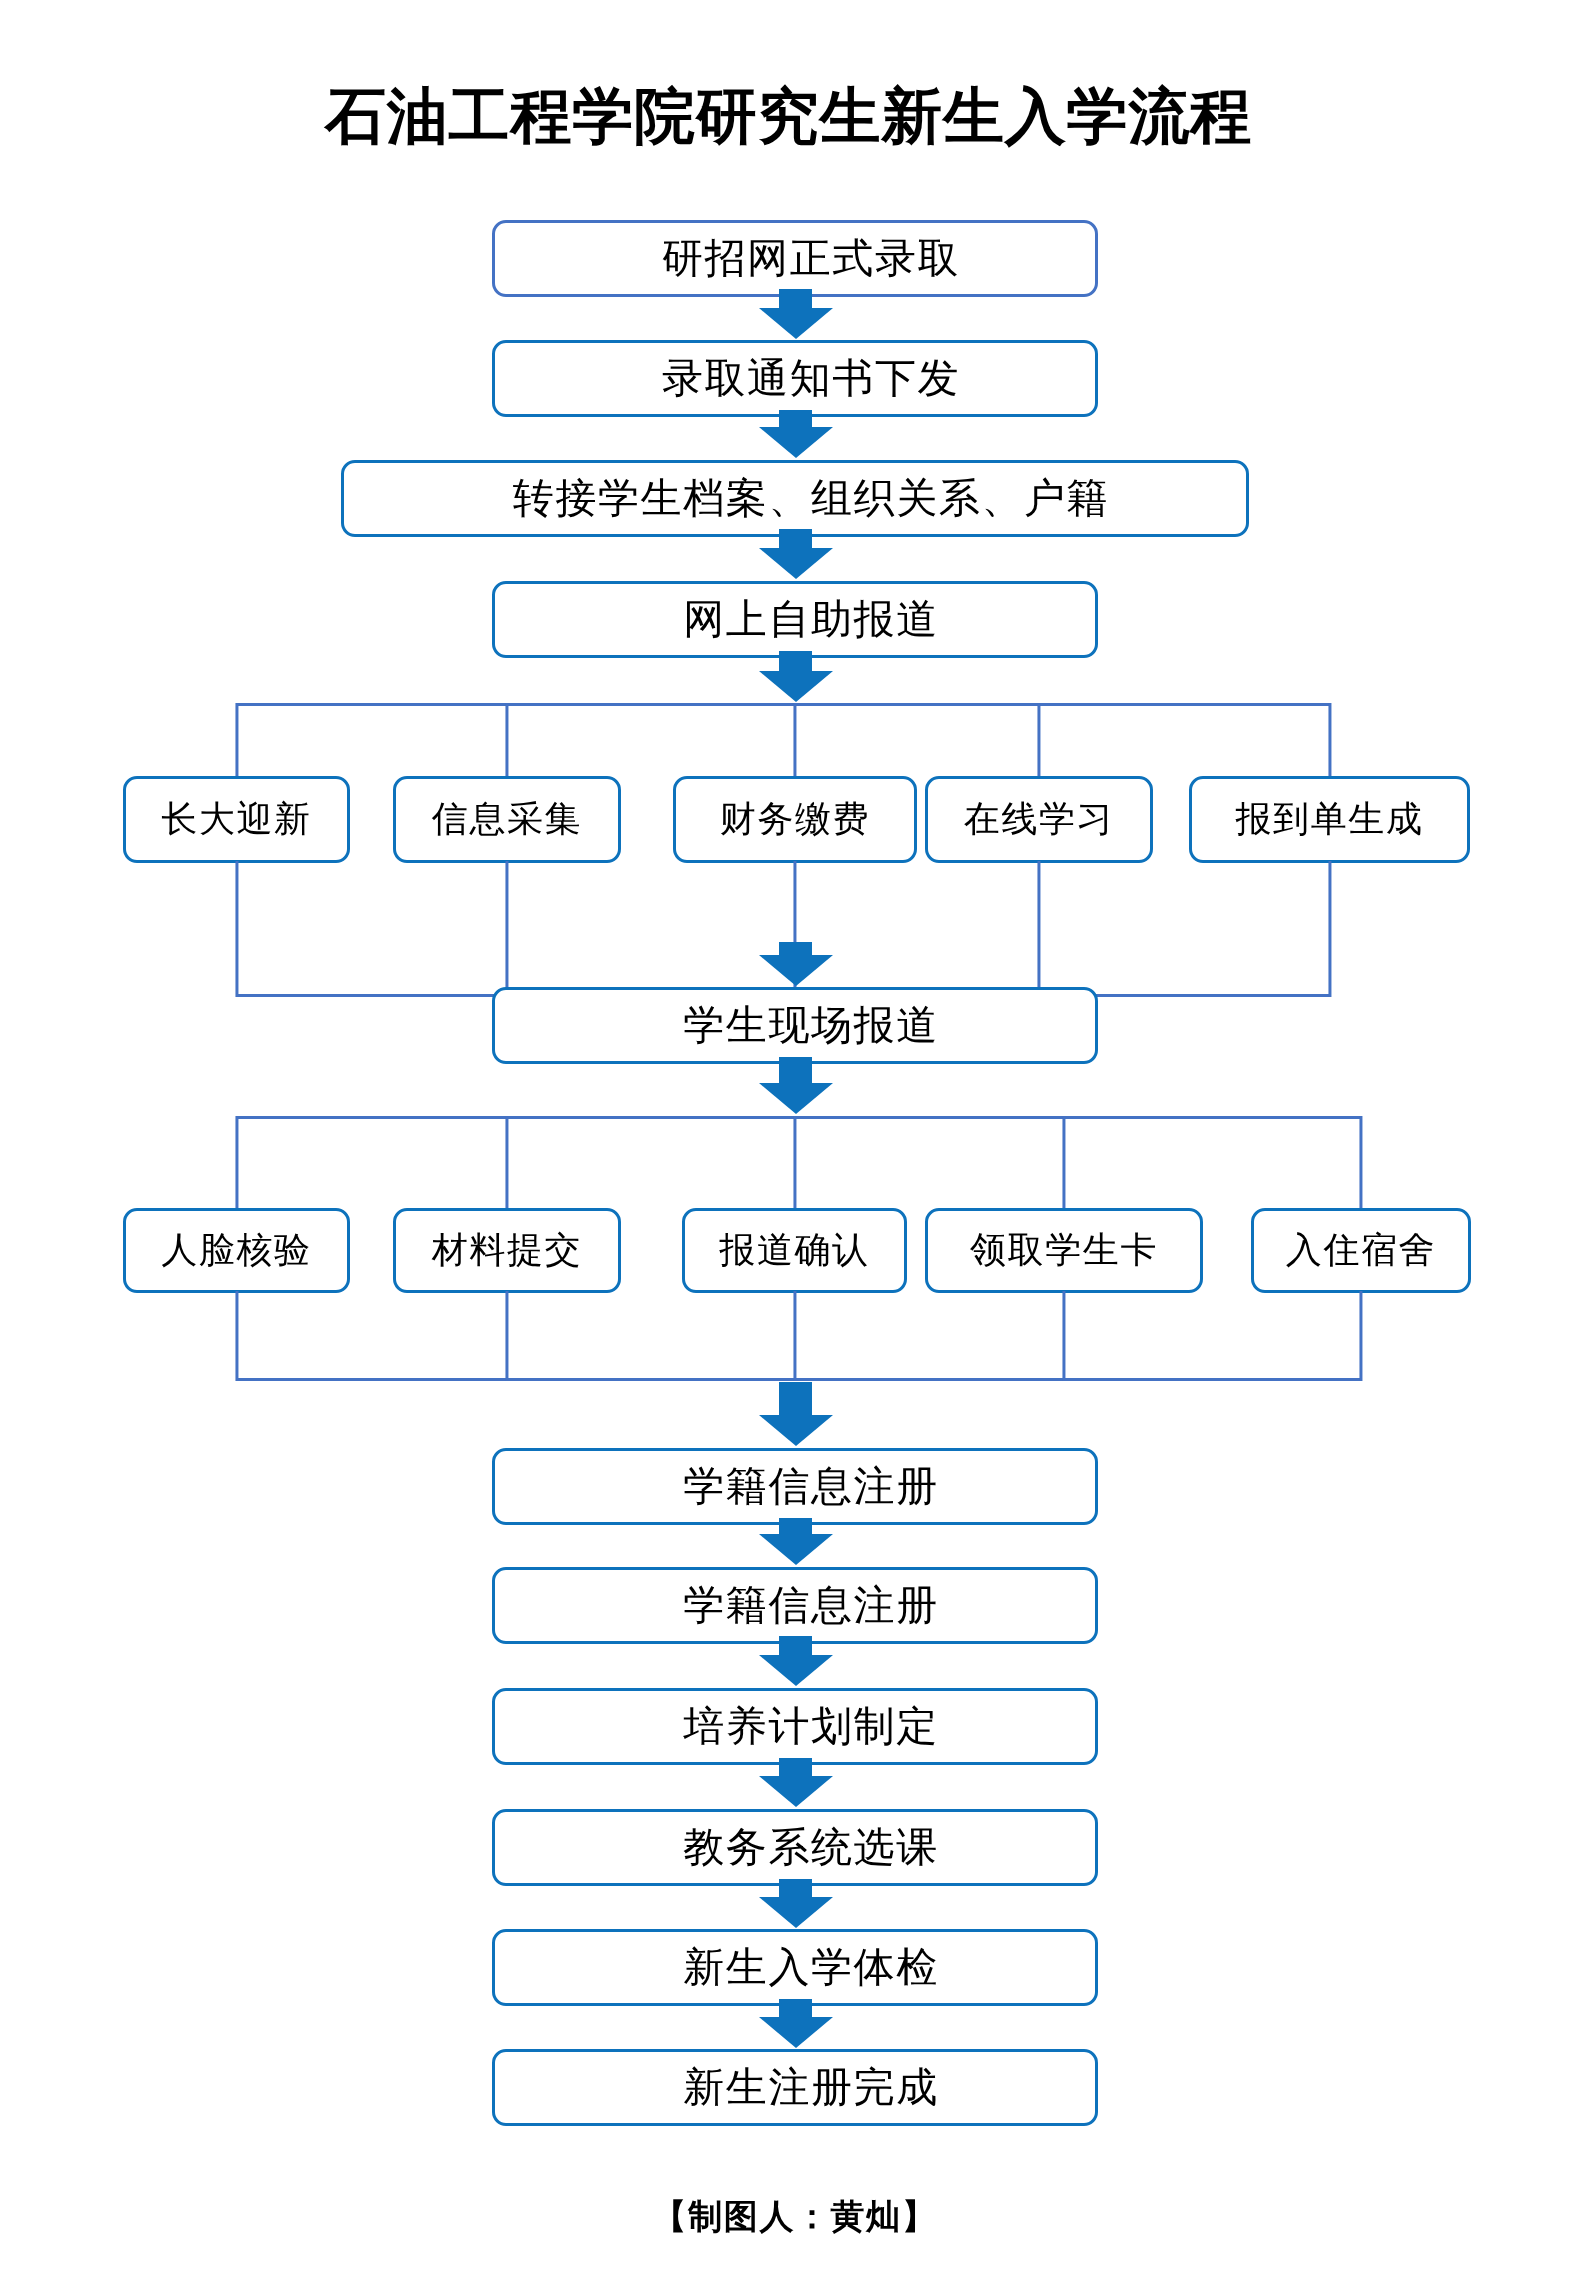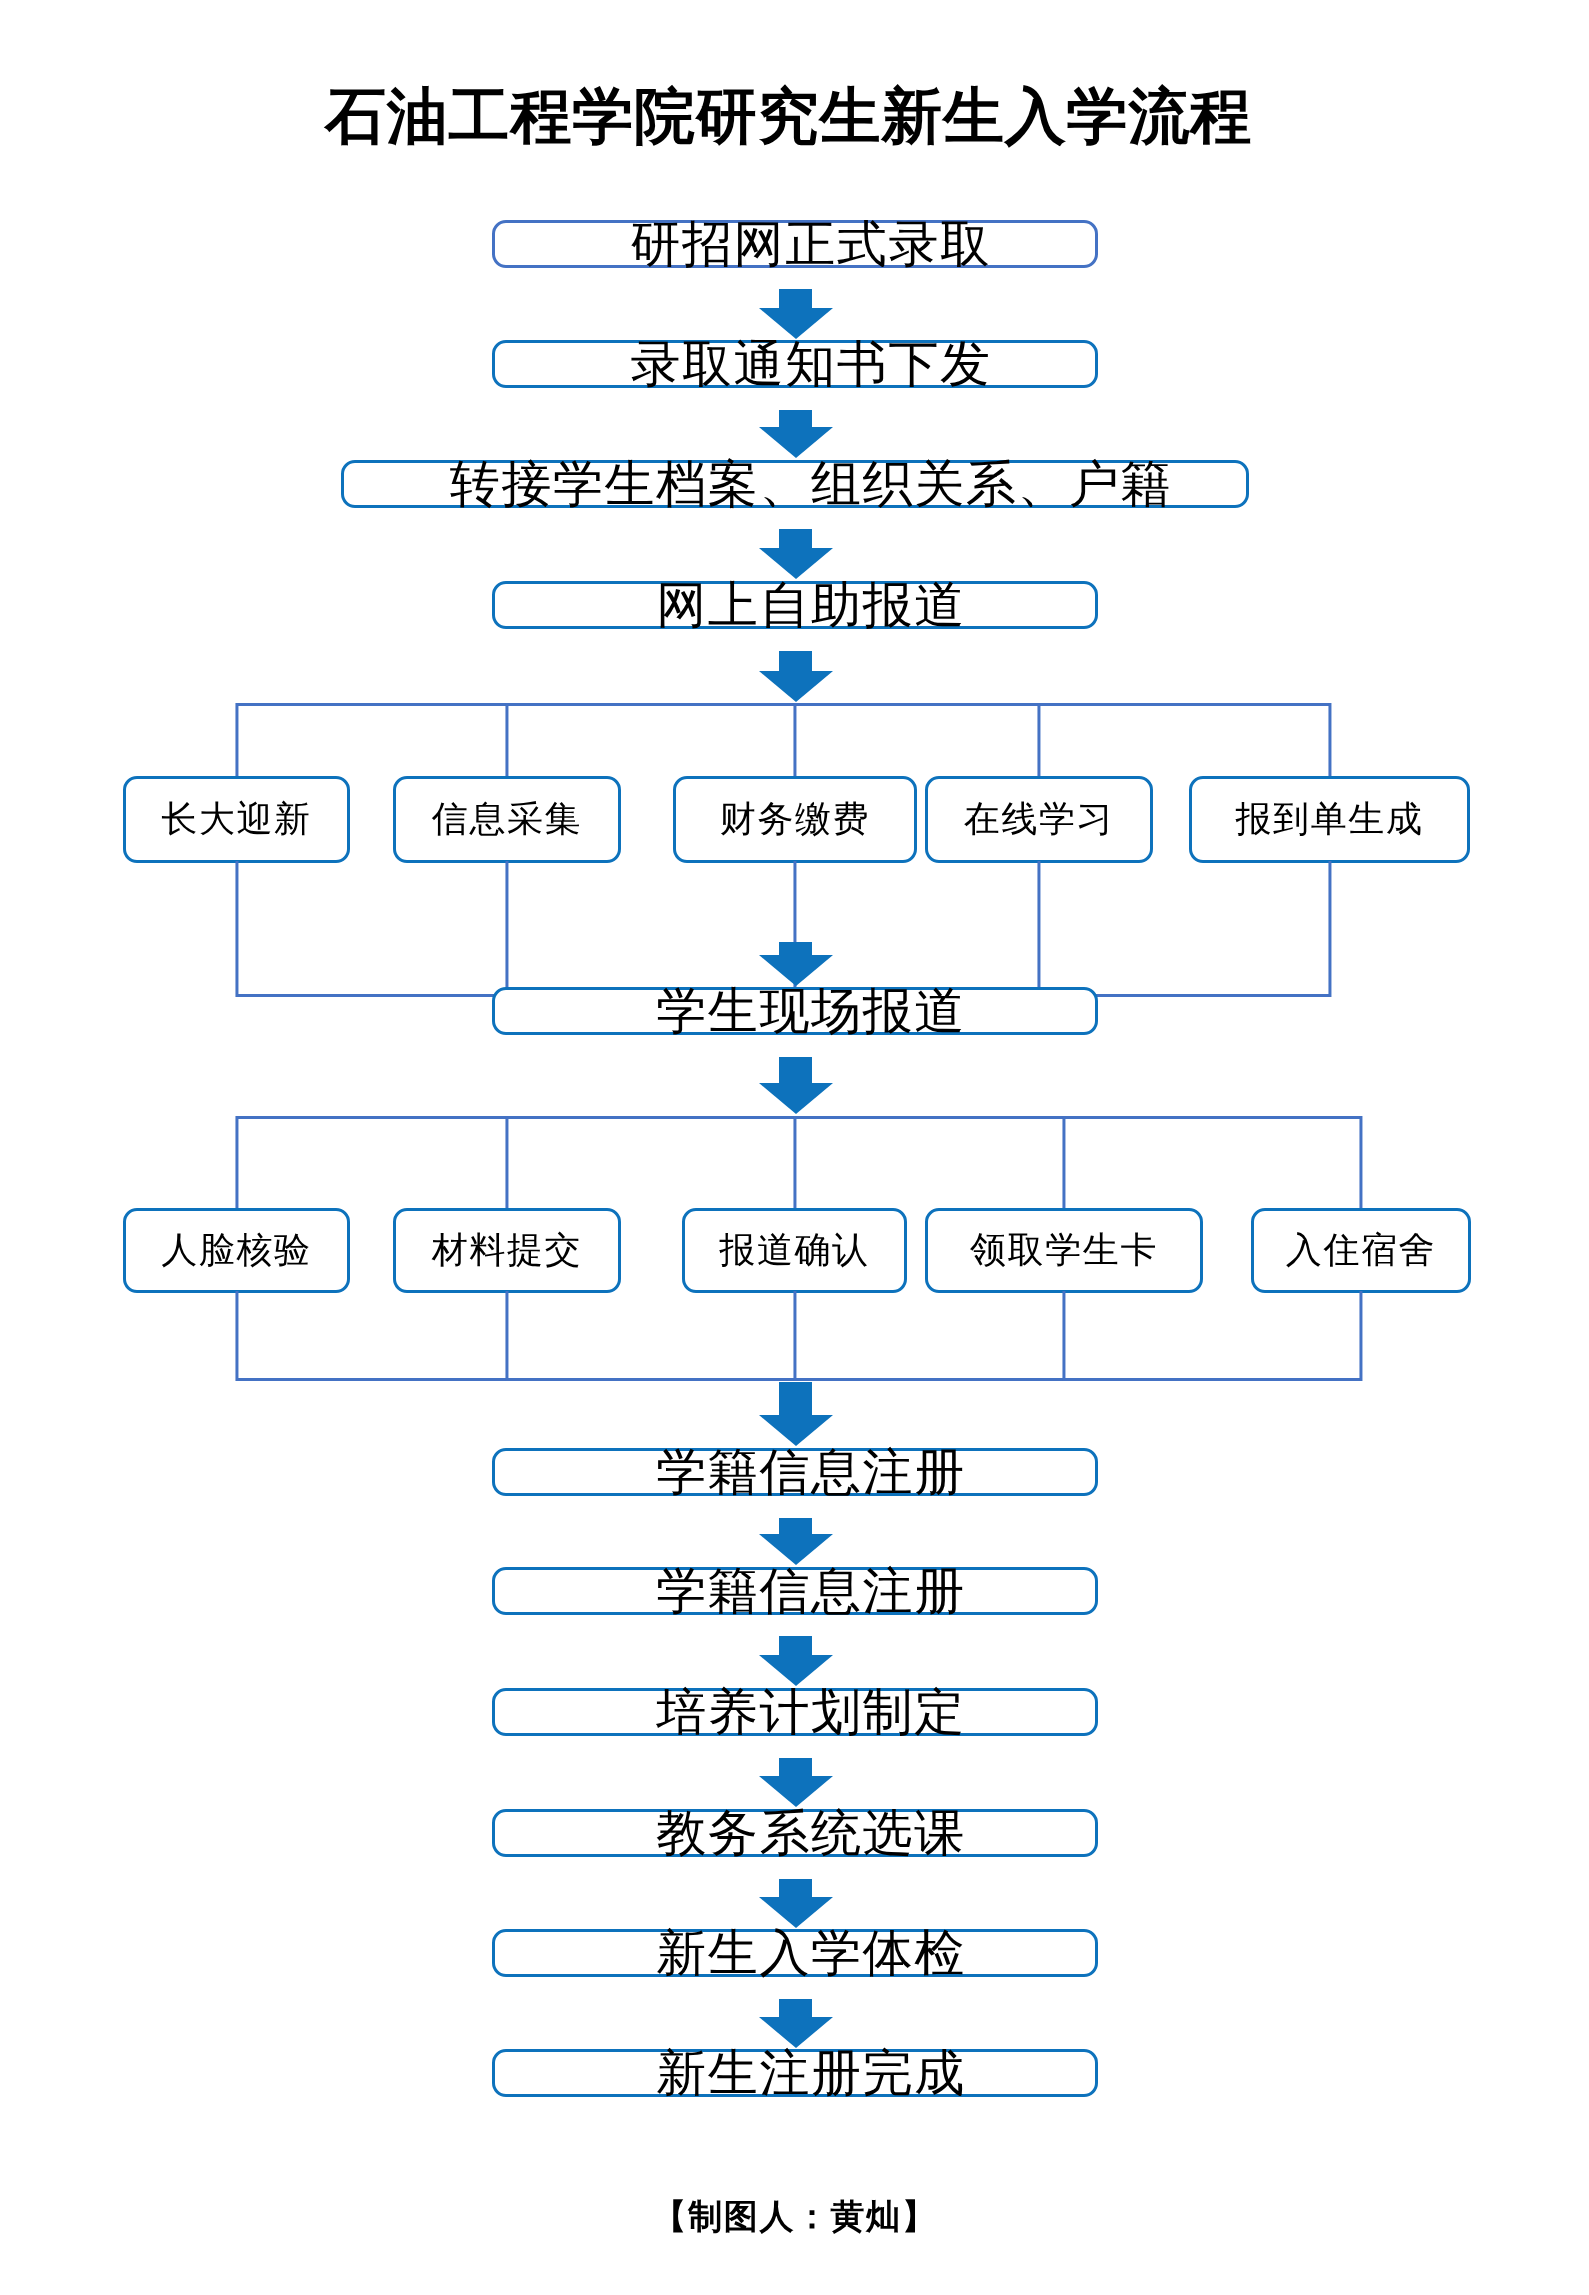--- a/index.html
+++ b/index.html
@@ -20,26 +20,26 @@
     text-align:center;
     font-family:Liberation Sans, sans-serif;
     font-weight:900;
     font-size:61px;
     letter-spacing:0.8px;
     color:#000;
   }
   .fbox{
     position:absolute;
     box-sizing:border-box;
-    height:48px;
+    height:77px;
     background:#fff;
     border:3.9px solid var(--blue);
     border-radius:14px;
     display:flex;align-items:center;justify-content:center;
-    font-size:50px;
+    font-size:41px;
     letter-spacing:1.6px;
     white-space:nowrap;
     padding-left:32px;
   }
   .fbox.slate{border-color:var(--slate);}
   .arrow{
     position:absolute;
     width:75px;
     display:flex;flex-direction:column;align-items:center;
   }

